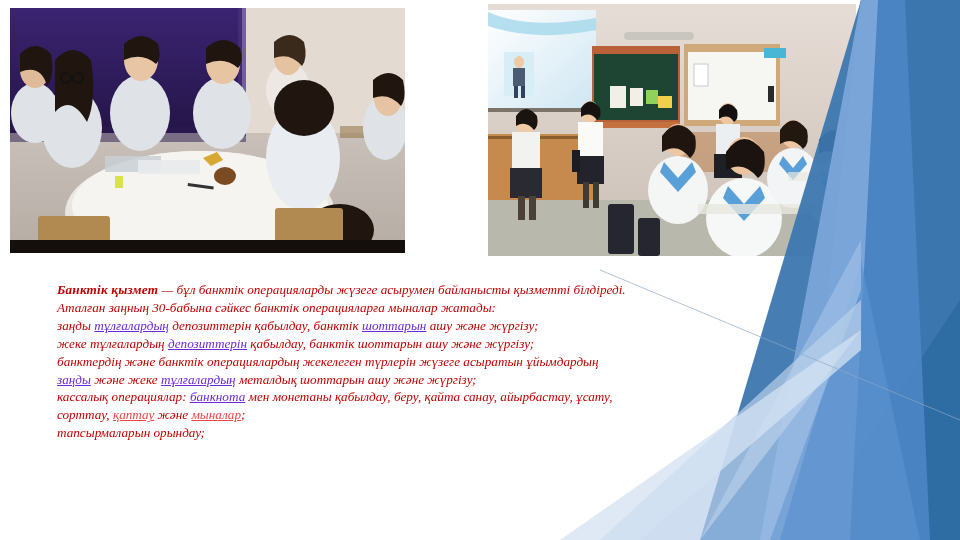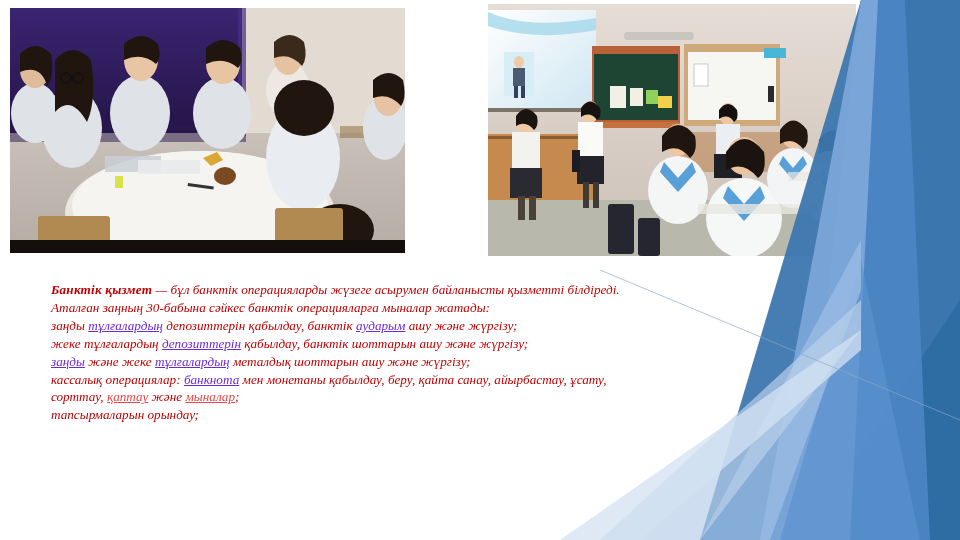--- a/index.html
+++ b/index.html
@@ -15,21 +15,21 @@
 
   
   .photo{position:absolute;overflow:hidden;background:#2a2a2a;}
   .photo svg{display:block;width:100%;height:100%;}
 
   #photo-left{left:10px;top:8px;width:395px;height:245px;}
   #photo-right{left:488px;top:4px;width:368px;height:252px;}
 
   
   .body-text{
-    position:absolute;left:51px;top:281px;width:700px;
+    position:absolute;left:57px;top:281px;width:700px;
     font-family:"Liberation Serif",serif;
     font-style:italic;
     font-size:13.2px;
     line-height:17.9px;
     color:#C00000;
     white-space:nowrap;
   }
   .body-text p{margin:0;padding:0;}
   .lead{font-weight:bold;letter-spacing:.2px;}
   .lk-red{color:#6d28d9;text-decoration:underline;text-underline-offset:1px;}
@@ -238,24 +238,25 @@
       <line x1="600" y1="270" x2="960" y2="420" stroke="#8BA7C4" stroke-width="0.8" opacity=".85"></line>
     </svg>
   </div>
 
   <div class="body-text">
 
     <p><span class="lead">Банктік қызмет</span><span> — бұл банктік операцияларды жүзеге асырумен байланысты қызметті білдіреді.</span></p>
 
     <p>Аталған заңның 30-бабына сәйкес банктік операцияларға мыналар жатады:</p>
 
-    <p><span>заңды </span><span class="lk-red">тұлғалардың</span><span> депозиттерін қабылдау, банктік </span><span class="lk-red">аударым</span><span> ашу және жүргізу;</span></p>
+    <p><span>заңды </span><span class="lk-red">тұлғалардың</span><span> депозиттерін қабылдау, банктік </span><span class="lk-red">шоттарын</span><span> ашу және жүргізу;</span></p>
 
     <p><span>жеке тұлғалардың </span><span class="lk-red">депозиттерін</span><span> қабылдау, банктік шоттарын ашу және жүргізу;</span></p>
 
+    <p>банктердің және банктік операциялардың жекелеген түрлерін жүзеге асыратын ұйымдардың</p>
 
 
     <p><span class="lk-red">заңды</span><span> және жеке </span><span class="lk-red">тұлғалардың</span><span> металдық шоттарын ашу және жүргізу;</span></p>
 
     <p><span>кассалық операциялар: </span><span class="lk-red">банкнота</span><span> мен монетаны қабылдау, беру, қайта санау, айырбастау, ұсату,</span></p>
 
     <p><span>сорттау, </span><span class="lk-blue">қаптау</span><span> және </span><span class="lk-blue">мыналар</span><span>;</span></p>
 
 
     <p> тапсырмаларын орындау;</p>

